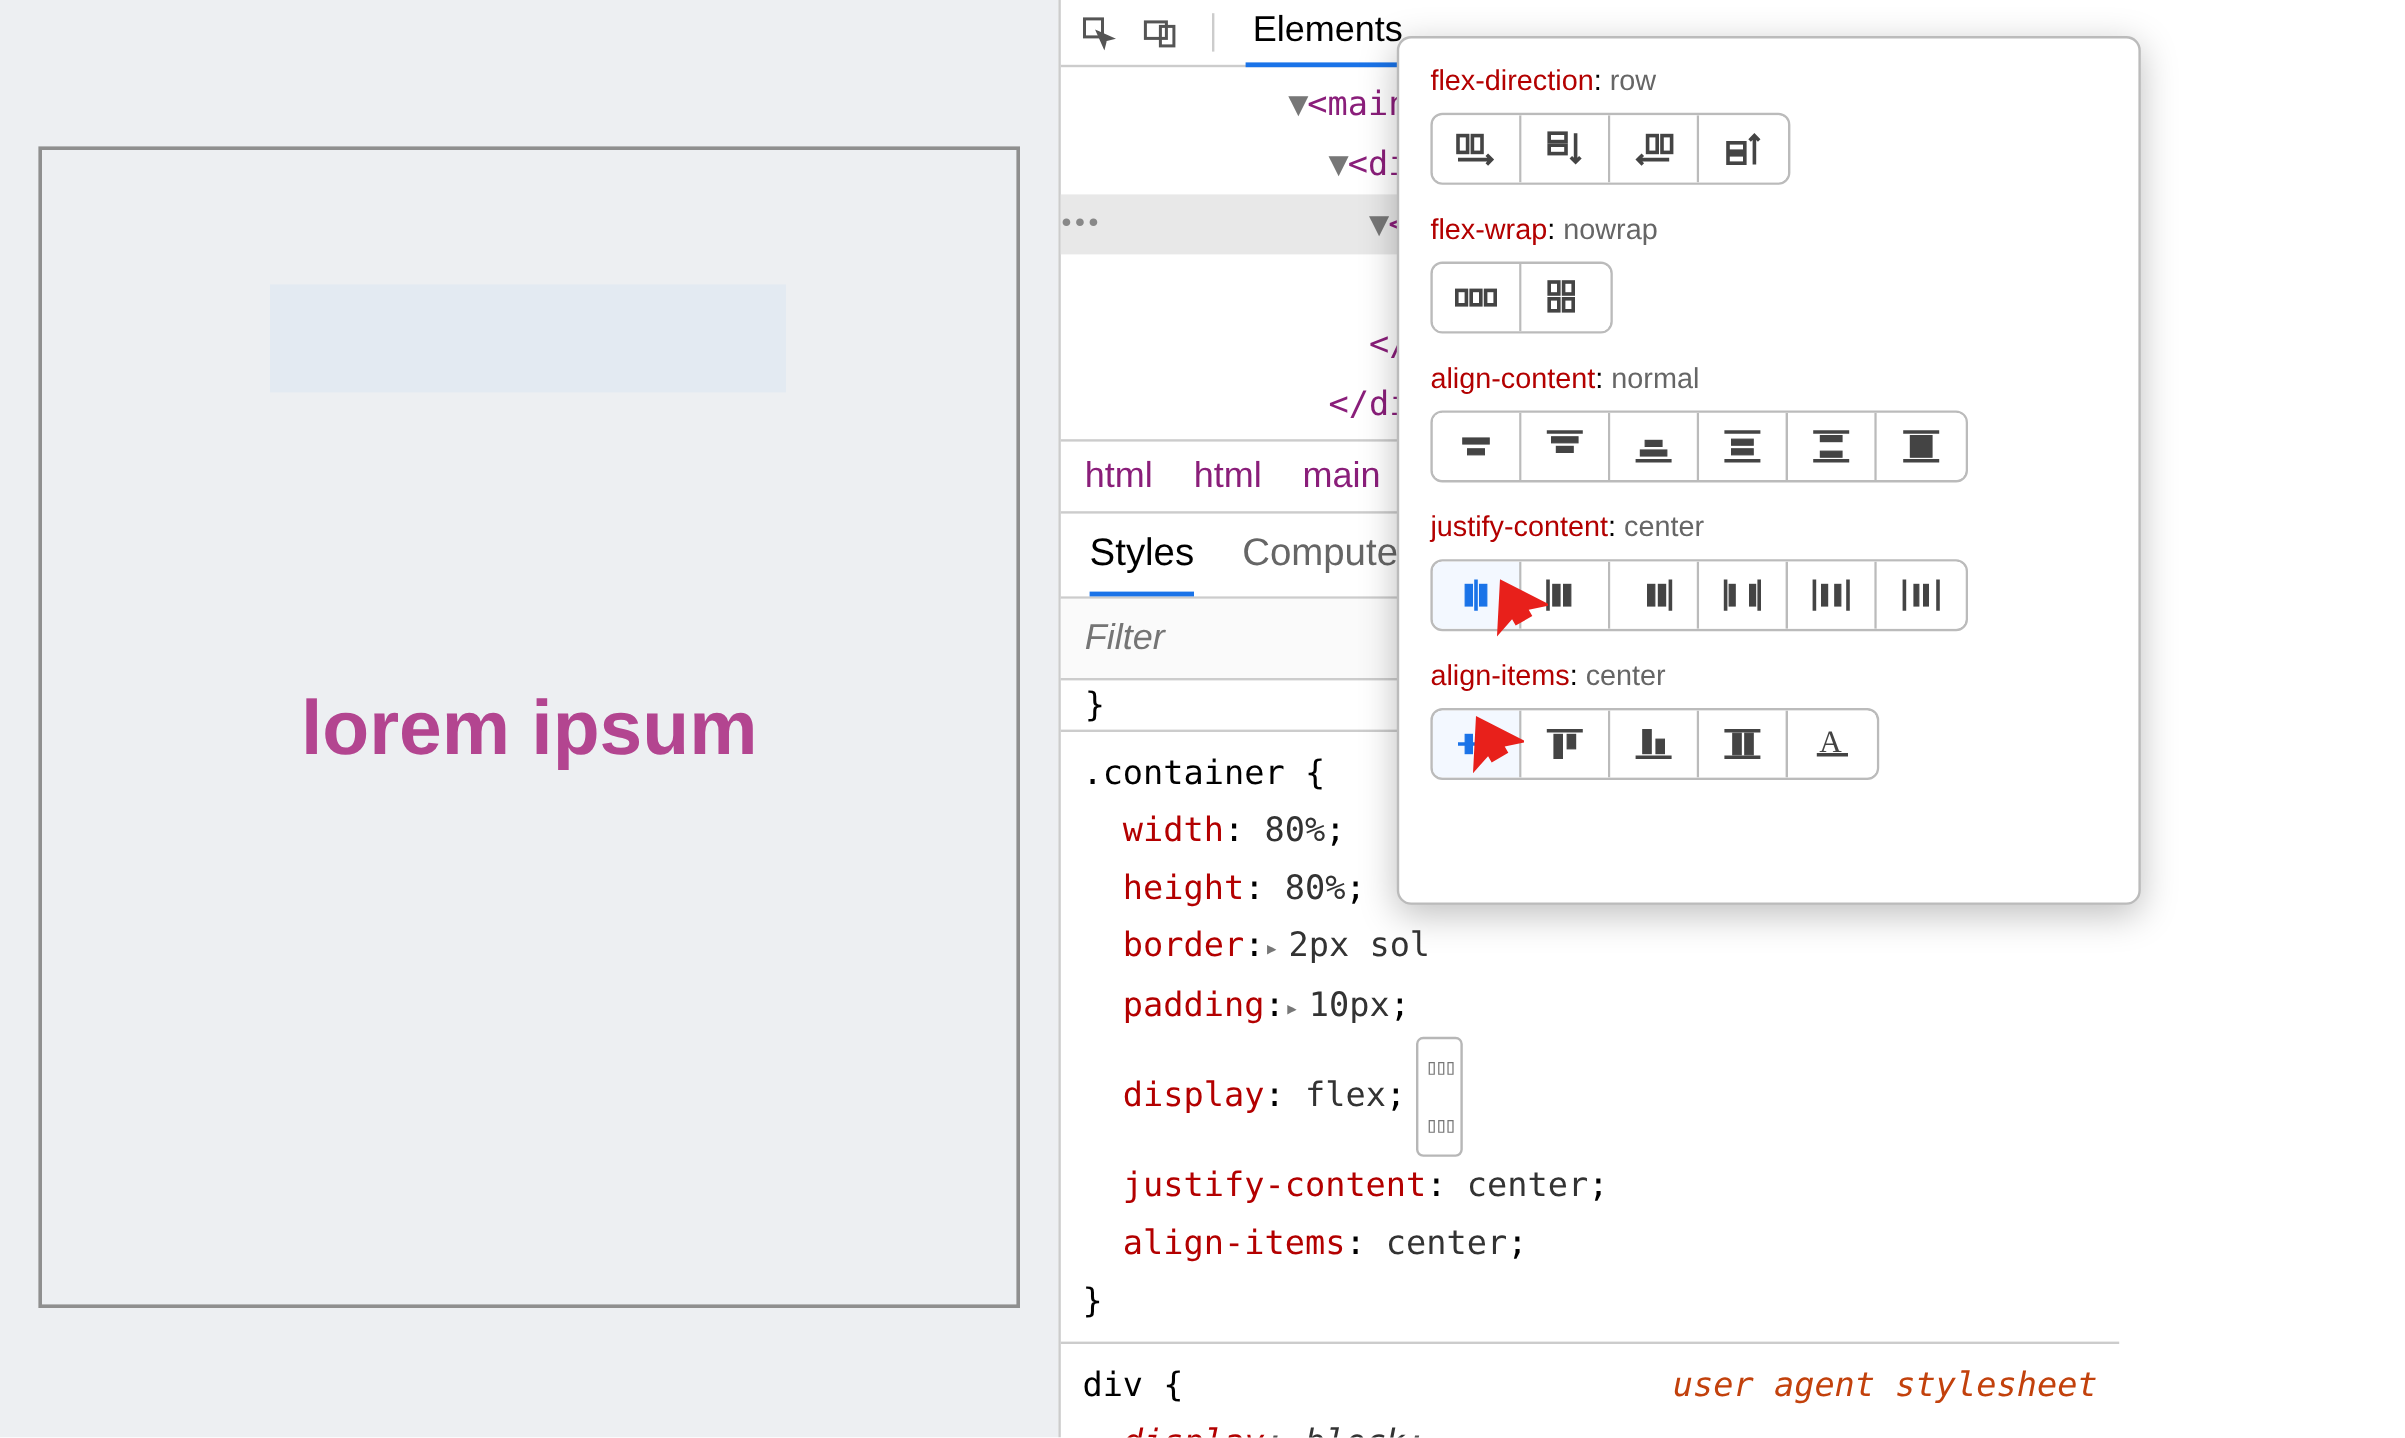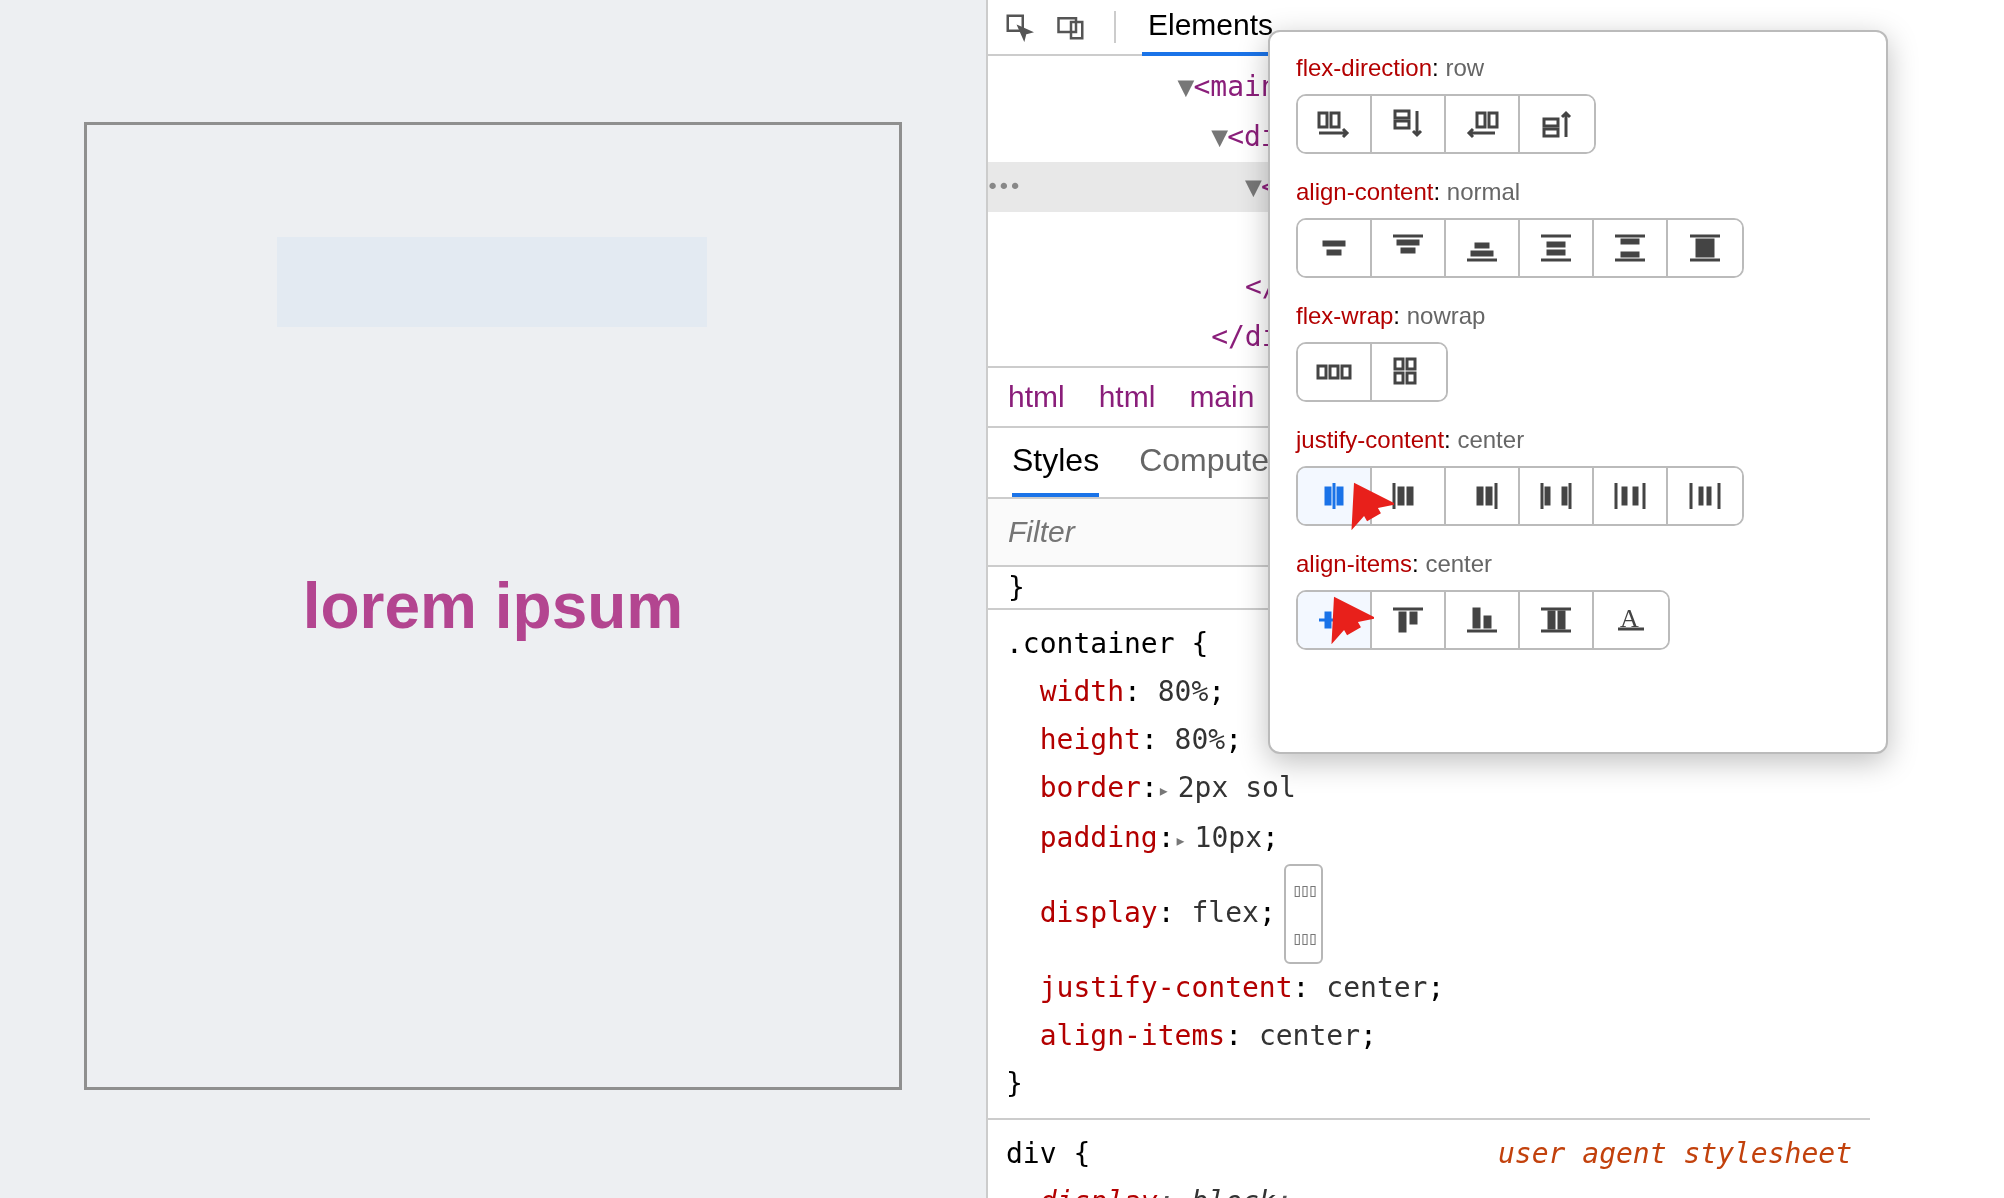--- a/index.html
+++ b/index.html
@@ -7,21 +7,21 @@
   font-family: -apple-system, BlinkMacSystemFont, "Segoe UI", Helvetica, Arial, sans-serif;
   width: 2004px;
   height: 1198px;
   display: flex;
   background: #fff;
   overflow: hidden;
 }
 
 
 .preview {
-  width: 986px;
+  width: 882px;
   height: 100%;
   background: #edeff2;
   display: flex;
   align-items: flex-start;
   justify-content: center;
   padding-top: 122px;
 }
 .preview-box {
   width: 818px;
   height: 968px;
@@ -332,84 +332,84 @@
             <svg width="34" height="30">
               <rect x="4" y="10" width="14" height="7" fill="none" stroke-width="3"></rect>
               <rect x="4" y="20" width="14" height="7" fill="none" stroke-width="3"></rect>
               <path d="M26 28 V4 M22 8 L26 4 L30 8" fill="none" stroke-width="3"></path>
             </svg>
           </div>
       </div>
     </div>
 
     <div class="fe-group">
-      <div class="fe-label"><span class="fe-prop">align-content</span>: <span class="fe-val">normal</span></div>
-      <div class="fe-buttons">
-        <div class="fe-btn">
-            <svg width="34" height="30">
-              <rect x="6" y="8" width="22" height="5"></rect>
-              <rect x="10" y="17" width="14" height="5"></rect>
-            </svg>
-          </div>
-        <div class="fe-btn">
-            <svg width="34" height="30">
-              <line x1="2" y1="3" x2="32" y2="3" stroke-width="3"></line>
-              <rect x="6" y="7" width="22" height="5"></rect>
-              <rect x="10" y="15" width="14" height="5"></rect>
-            </svg>
-          </div>
-        <div class="fe-btn">
-            <svg width="34" height="30">
-              <rect x="10" y="10" width="14" height="5"></rect>
-              <rect x="6" y="18" width="22" height="5"></rect>
-              <line x1="2" y1="27" x2="32" y2="27" stroke-width="3"></line>
-            </svg>
-          </div>
-        <div class="fe-btn">
-            <svg width="34" height="30">
-              <line x1="2" y1="3" x2="32" y2="3" stroke-width="3"></line>
-              <rect x="8" y="9" width="18" height="5"></rect>
-              <rect x="8" y="17" width="18" height="5"></rect>
-              <line x1="2" y1="27" x2="32" y2="27" stroke-width="3"></line>
-            </svg>
-          </div>
-        <div class="fe-btn">
-            <svg width="34" height="30">
-              <line x1="2" y1="3" x2="32" y2="3" stroke-width="3"></line>
-              <rect x="8" y="6" width="18" height="5"></rect>
-              <rect x="8" y="19" width="18" height="5"></rect>
-              <line x1="2" y1="27" x2="32" y2="27" stroke-width="3"></line>
-            </svg>
-          </div>
-        <div class="fe-btn">
-            <svg width="34" height="30">
-              <line x1="2" y1="3" x2="32" y2="3" stroke-width="3"></line>
-              <rect x="8" y="6" width="18" height="18"></rect>
-              <line x1="2" y1="27" x2="32" y2="27" stroke-width="3"></line>
-            </svg>
-          </div>
-      </div>
-    </div>
-
-    <div class="fe-group">
       <div class="fe-label"><span class="fe-prop">flex-wrap</span>: <span class="fe-val">nowrap</span></div>
       <div class="fe-buttons">
         <div class="fe-btn">
             <svg width="36" height="24">
               <rect x="2" y="6" width="8" height="12" stroke-width="3" fill="none"></rect>
               <rect x="14" y="6" width="8" height="12" stroke-width="3" fill="none"></rect>
               <rect x="26" y="6" width="8" height="12" stroke-width="3" fill="none"></rect>
             </svg>
           </div>
         <div class="fe-btn">
             <svg width="36" height="30">
               <rect x="4" y="2" width="8" height="10" stroke-width="3" fill="none"></rect>
               <rect x="16" y="2" width="8" height="10" stroke-width="3" fill="none"></rect>
               <rect x="4" y="16" width="8" height="10" stroke-width="3" fill="none"></rect>
               <rect x="16" y="16" width="8" height="10" stroke-width="3" fill="none"></rect>
+            </svg>
+          </div>
+      </div>
+    </div>
+
+    <div class="fe-group">
+      <div class="fe-label"><span class="fe-prop">align-content</span>: <span class="fe-val">normal</span></div>
+      <div class="fe-buttons">
+        <div class="fe-btn">
+            <svg width="34" height="30">
+              <rect x="6" y="8" width="22" height="5"></rect>
+              <rect x="10" y="17" width="14" height="5"></rect>
+            </svg>
+          </div>
+        <div class="fe-btn">
+            <svg width="34" height="30">
+              <line x1="2" y1="3" x2="32" y2="3" stroke-width="3"></line>
+              <rect x="6" y="7" width="22" height="5"></rect>
+              <rect x="10" y="15" width="14" height="5"></rect>
+            </svg>
+          </div>
+        <div class="fe-btn">
+            <svg width="34" height="30">
+              <rect x="10" y="10" width="14" height="5"></rect>
+              <rect x="6" y="18" width="22" height="5"></rect>
+              <line x1="2" y1="27" x2="32" y2="27" stroke-width="3"></line>
+            </svg>
+          </div>
+        <div class="fe-btn">
+            <svg width="34" height="30">
+              <line x1="2" y1="3" x2="32" y2="3" stroke-width="3"></line>
+              <rect x="8" y="9" width="18" height="5"></rect>
+              <rect x="8" y="17" width="18" height="5"></rect>
+              <line x1="2" y1="27" x2="32" y2="27" stroke-width="3"></line>
+            </svg>
+          </div>
+        <div class="fe-btn">
+            <svg width="34" height="30">
+              <line x1="2" y1="3" x2="32" y2="3" stroke-width="3"></line>
+              <rect x="8" y="6" width="18" height="5"></rect>
+              <rect x="8" y="19" width="18" height="5"></rect>
+              <line x1="2" y1="27" x2="32" y2="27" stroke-width="3"></line>
+            </svg>
+          </div>
+        <div class="fe-btn">
+            <svg width="34" height="30">
+              <line x1="2" y1="3" x2="32" y2="3" stroke-width="3"></line>
+              <rect x="8" y="6" width="18" height="18"></rect>
+              <line x1="2" y1="27" x2="32" y2="27" stroke-width="3"></line>
             </svg>
           </div>
       </div>
     </div>
 
     <div class="fe-group">
       <div class="fe-label"><span class="fe-prop">justify-content</span>: <span class="fe-val">center</span></div>
       <div class="fe-buttons">
         <div class="fe-btn selected">
             <svg width="34" height="30">

